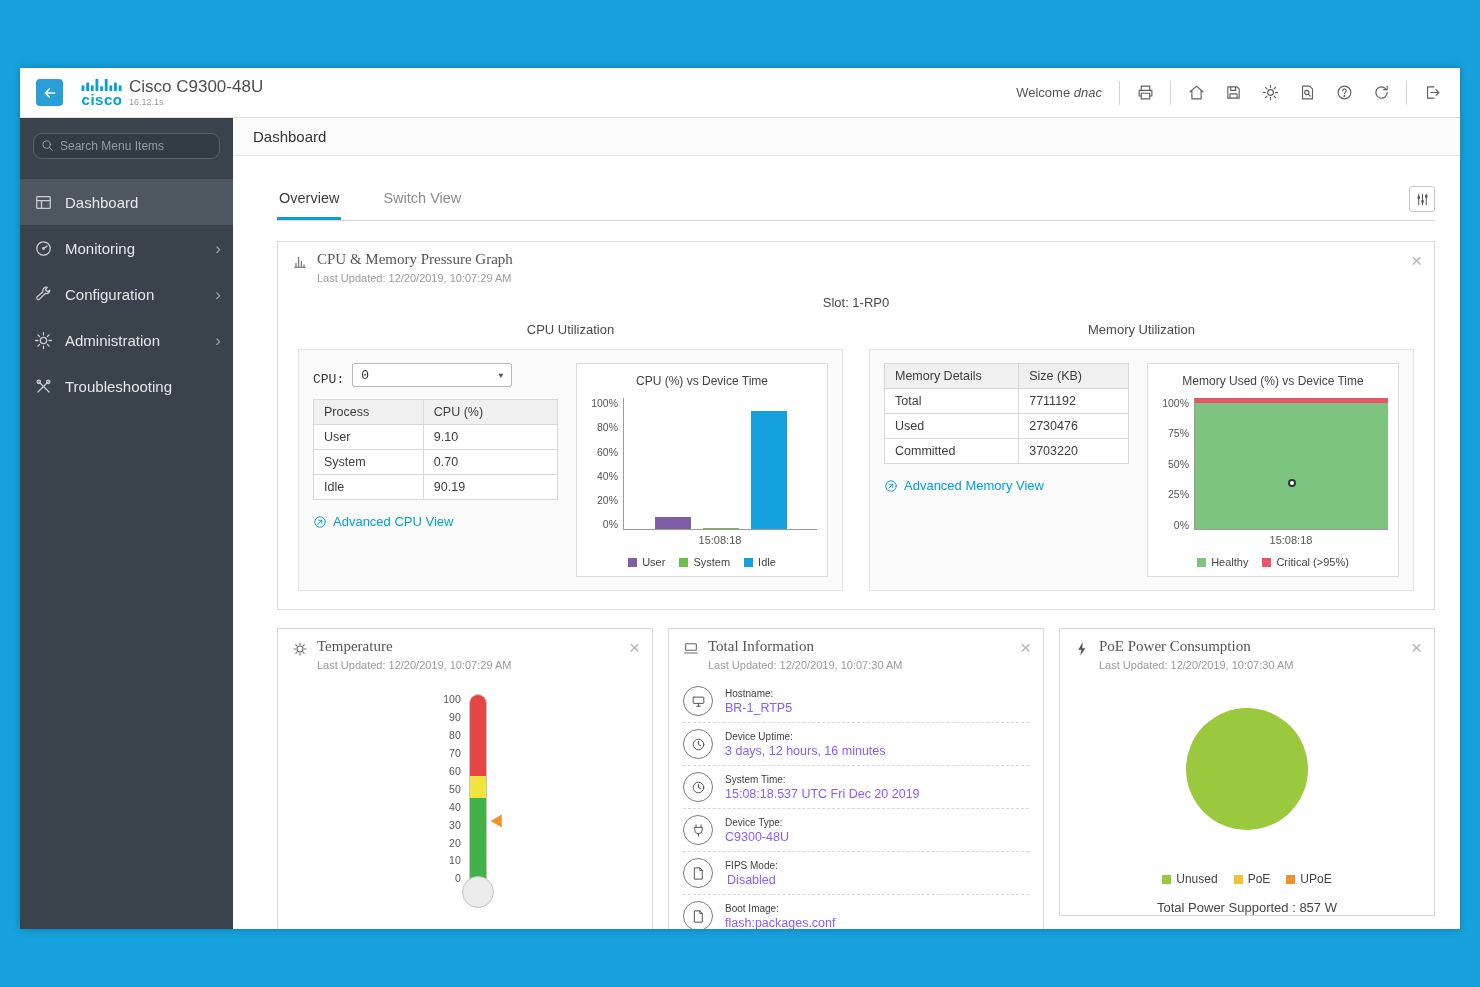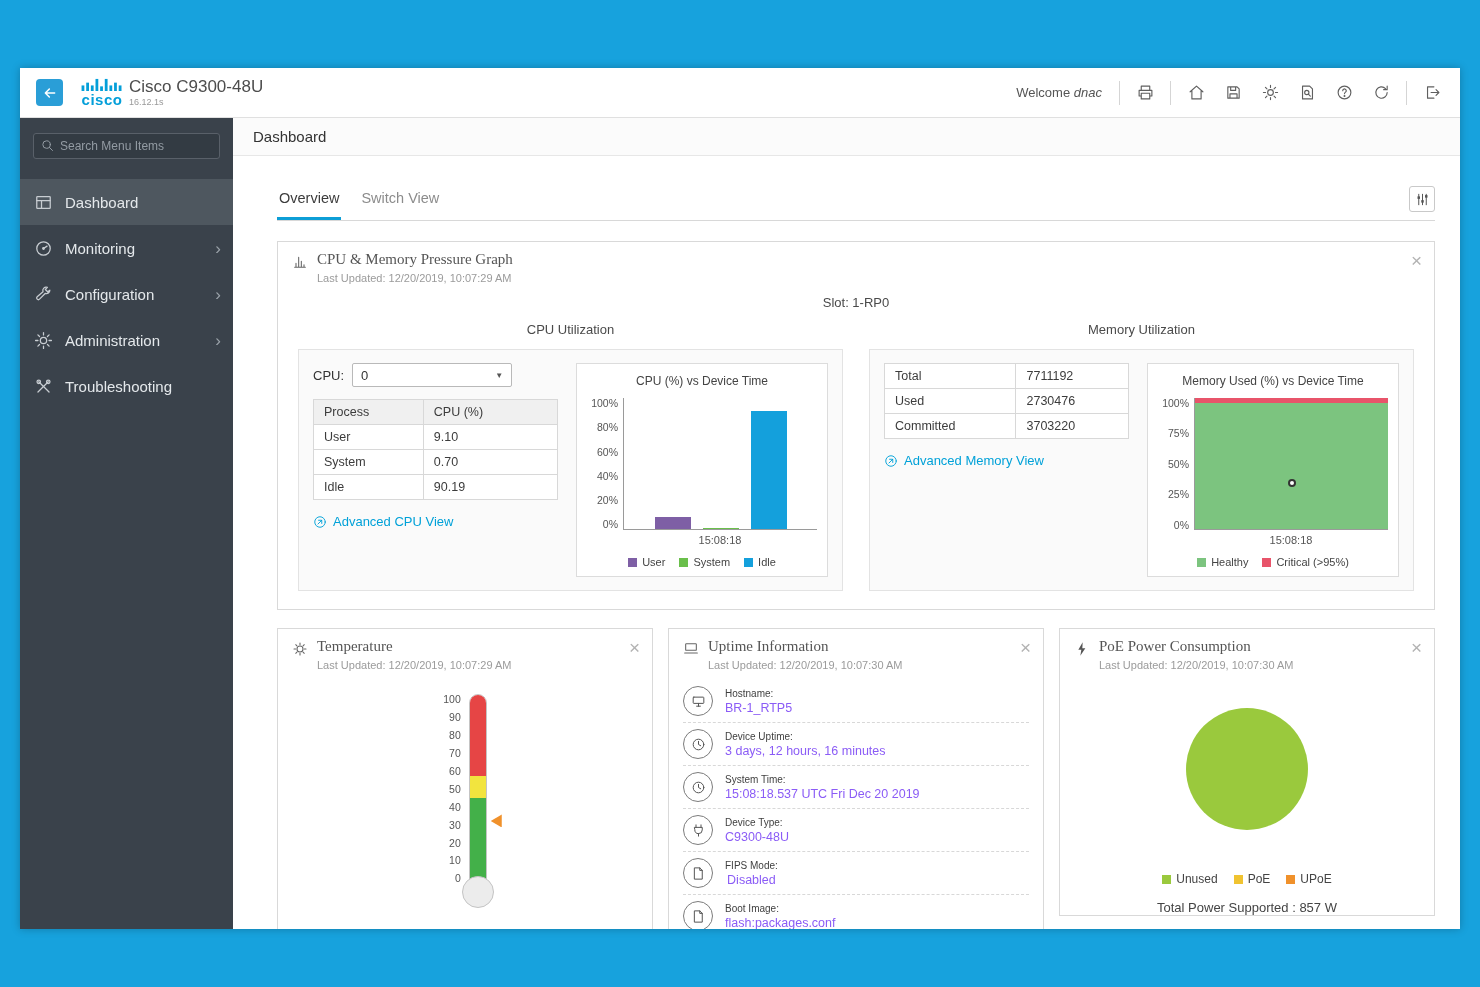--- a/index.html
+++ b/index.html
@@ -18,55 +18,55 @@
   .hdr-right { margin-left:auto; display:flex; align-items:center; gap:13px; }
   .welcome { font-size:13px; color:#555; margin-right:4px; white-space:nowrap; }
   .welcome i { font-style:italic; }
   .hdr-divider { width:1px; height:24px; background:#d5d5d5; }
   .icon-btn { width:24px; height:24px; display:flex; align-items:center; justify-content:center; cursor:pointer; color:#5f5f5f; }
   .icon-btn svg { stroke:#5f5f5f; }
 
   
   .sidebar { position:absolute; top:50px; left:0; width:213px; bottom:0; background:#3a424b; }
   .search-wrap { margin:15px 13px 0; position:relative; }
-  .search-wrap input { width:100%; height:26px; background:#333b43; border:1px solid #596069; border-radius:3px; color:#cfd4d8; font-size:12px; padding:0 8px 0 26px; outline:none; font-family:"Liberation Sans",sans-serif; }
+  .search-wrap input { width:100%; height:26px; background:#333b43; border:1px solid #596069; border-radius:9px; color:#cfd4d8; font-size:12px; padding:0 8px 0 26px; outline:none; font-family:"Liberation Sans",sans-serif; }
   .search-wrap input::placeholder { color:#939ba3; }
   .search-icn { position:absolute; left:7px; top:5px; }
   .nav { margin-top:20px; }
   .nav-item { height:46px; display:flex; align-items:center; padding:0 12px 0 14px; gap:12px; color:#e4e8eb; font-size:15px; cursor:pointer; }
   .nav-item.active { background:#4e575f; }
   .nav-item .chev { margin-left:auto; color:#9aa2a9; font-size:17px; line-height:1; }
   .nav-item svg { stroke:#c8cdd2; flex:none; }
 
   
   .main { position:absolute; top:50px; left:213px; right:0; bottom:0; background:#fff; overflow:hidden; }
   .page-header { height:38px; background:#fbfbfb; border-bottom:1px solid #e7e7e7; display:flex; align-items:center; padding-left:20px; font-size:15px; color:#333; }
   .content { padding:26px 25px 0 44px; position:relative; }
 
-  .tabs-row { position:relative; border-bottom:1px solid #d8d8d8; display:flex; gap:18px; align-items:flex-start; }
+  .tabs-row { position:relative; border-bottom:1px solid #d8d8d8; display:flex; gap:40px; align-items:flex-start; }
   .tab { padding:8px 2px 11px; font-size:14.5px; color:#8c8c8c; cursor:pointer; border-bottom:3px solid transparent; }
   .tab.active { color:#3c3c3c; border-bottom-color:#0d9ed6; }
   .filter-btn { position:absolute; right:0; bottom:8px; width:26px; height:26px; border:1px solid #c9c9c9; border-radius:3px; display:flex; align-items:center; justify-content:center; cursor:pointer; background:#fff; }
 
   
   .panel { border:1px solid #d9d9d9; background:#fff; }
   .panel-header { display:flex; align-items:flex-start; padding:9px 14px 7px; position:relative; }
   .panel-icn { margin:3px 9px 0 0; flex:none; }
   .panel-title { font-size:15px; color:#555;font-family:Liberation Serif, serif; }
   .panel-sub { font-size:11px; color:#9b9b9b; margin-top:4px; }
   .panel-close { position:absolute; right:12px; top:9px; font-size:19px; color:#b3b3b3; line-height:1; cursor:pointer; }
 
   .cpu-panel { margin-top:20px; }
   .slot-label { text-align:center; font-size:13px; color:#4a4a4a; margin:4px 0 12px; }
   .halves { display:flex; gap:26px; padding:0 20px 18px; }
   .half { flex:1; min-width:0; }
   .half-heading { text-align:center; font-size:13px; color:#4a4a4a; margin-bottom:12px; }
   .subbox { border:1px solid #e3e3e3; background:#fafafa; padding:13px 14px; display:flex; gap:18px; align-items:flex-start; }
   .subleft { flex:1; min-width:0; }
-  .cpu-select-row { display:flex; align-items:center; gap:8px; font-size:13px; color:#333; }
+  .cpu-select-row { display:flex; align-items:flex-end; gap:8px; font-size:13px; color:#333;font-family:Liberation Mono, monospace; }
   .select { flex:1; max-width:160px; height:24px; background:#fff; border:1px solid #b9b9b9; border-radius:2px; display:flex; align-items:center; justify-content:space-between; padding:0 8px; font-size:13px; color:#333; cursor:pointer; }
   .select .caret { font-size:8px; color:#555; }
   .data-table { width:100%; border-collapse:collapse; margin-top:12px; background:#fff; }
   .data-table th { background:#f0f0f0; font-weight:normal; }
   .data-table th, .data-table td { border:1px solid #d8d8d8; padding:5px 10px; font-size:12.5px; color:#3c3c3c; text-align:left; }
   .adv-link { display:inline-flex; align-items:center; gap:6px; margin-top:14px; color:#00a1d8; font-size:13px; cursor:pointer; }
 
   .chart-box { width:252px; flex:none; background:#fff; border:1px solid #dcdcdc; padding:10px 10px 8px; }
   .chart-title { text-align:center; font-size:12px; color:#444; margin-bottom:10px; }
   .plot-wrap { display:flex; }
@@ -355,20 +355,24 @@
               </div>
             </div>
           </div>
 
           <div class="half">
             <div class="half-heading">Memory Utilization</div>
             <div class="subbox">
               <div class="subleft">
                 <table class="data-table" style="margin-top:0">
                   <tbody>
+                      <tr>
+                    <th style="width:55%">Memory Details</th>
+                    <th>Size (KB)</th>
+                  </tr>
                   <tr>
                         <td>Total</td>
                         <td>7711192</td>
                       </tr>
                   <tr>
                         <td>Used</td>
                         <td>2730476</td>
                       </tr>
                   <tr>
                         <td>Committed</td>
@@ -452,21 +456,21 @@
 
         </div>
 
         <div class="panel sys-panel">
           <div class="panel-header">
             <svg class="panel-icn ln" width="16" height="16" viewBox="0 0 24 24" style="stroke:#666">
                 <rect x="4" y="4" width="16" height="10" rx="1"></rect>
                 <path d="M2.5 18h19"></path>
               </svg>
             <div>
-              <div class="panel-title">Uptime Information</div>
+              <div class="panel-title">Total Information</div>
               <div class="panel-sub">Last Updated: 12/20/2019, 10:07:30 AM</div>
             </div>
             <span class="panel-close">×</span>
           </div>
           <div class="sys-rows">
             <div class="sys-row">
               <span class="sys-icn">
                   <svg class="ln" width="15" height="15" viewBox="0 0 24 24">
                     <rect x="3.5" y="5" width="17" height="10" rx="1"></rect>
                     <path d="M9 19.5h6M12 15v4.5"></path>

